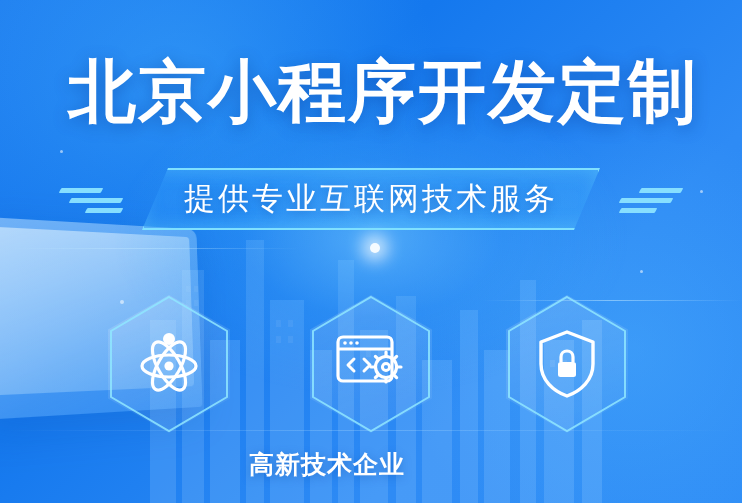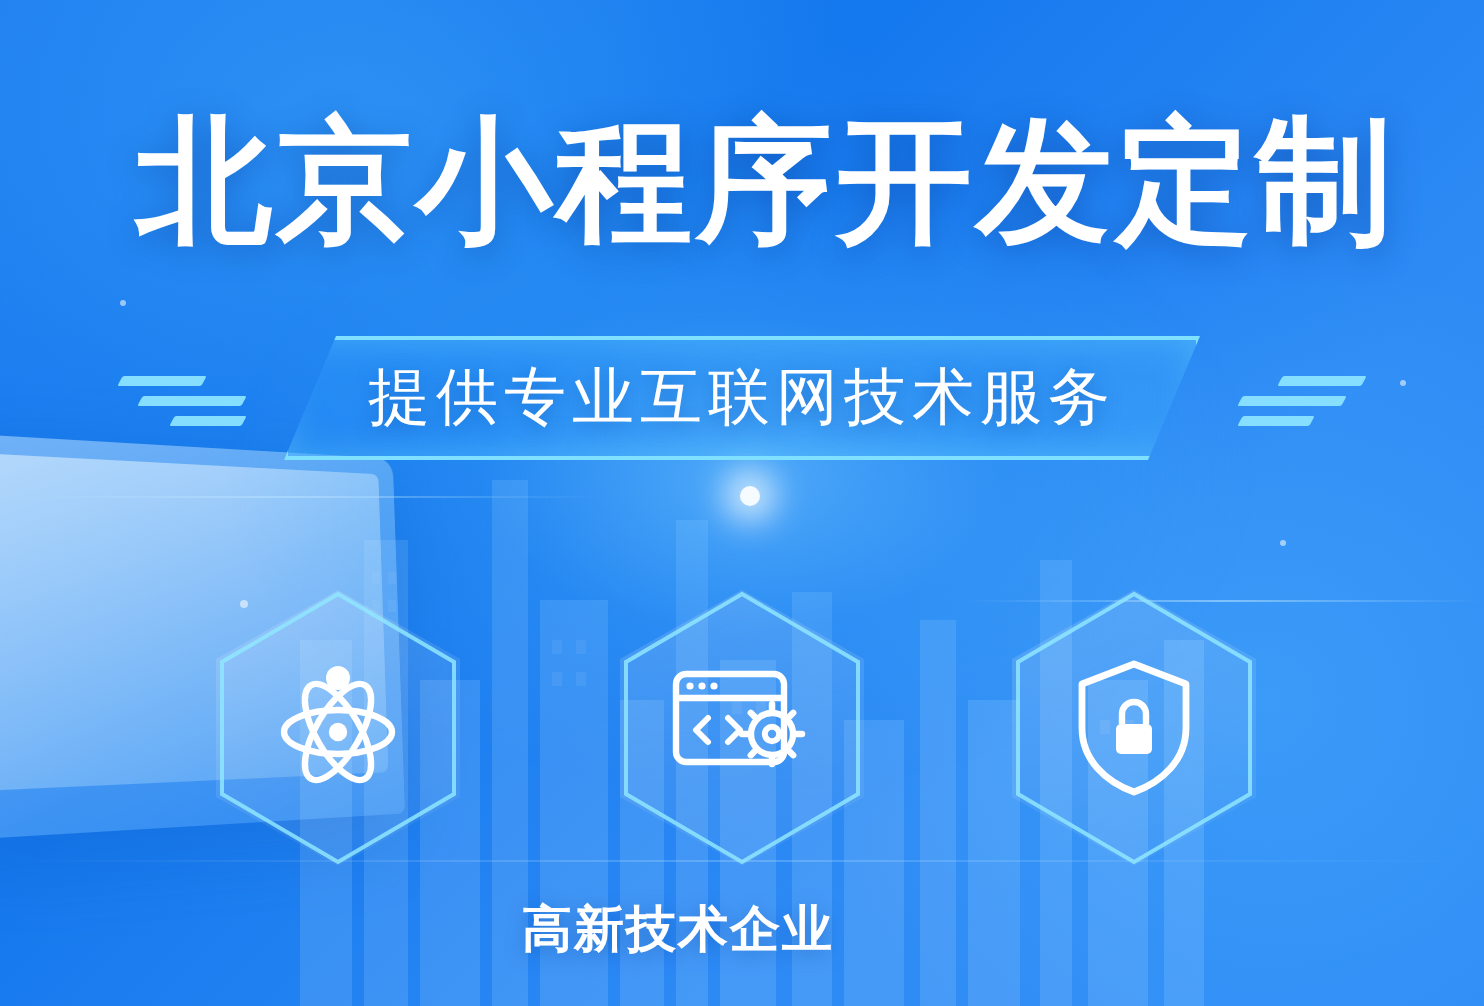--- a/index.html
+++ b/index.html
@@ -148,21 +148,21 @@
   }
   .hex-ico {
     position: absolute;
     left: 0; right: 0; top: 50%;
     transform: translateY(-50%);
     display: flex; align-items: center; justify-content: center;
   }
   
   .captions {
     position: absolute;
-    left: 16px; bottom: 22px; width: 646px;
+    left: 4px; bottom: 22px; width: 646px;
     display: flex;
     justify-content: center;
     align-items: center;
     gap: 26px;
     font-size: 25px;
     font-weight: bold;
     color: #ffffff;
     letter-spacing: 1px;
     text-shadow: 0 2px 10px rgba(10,70,160,0.40);
   }

